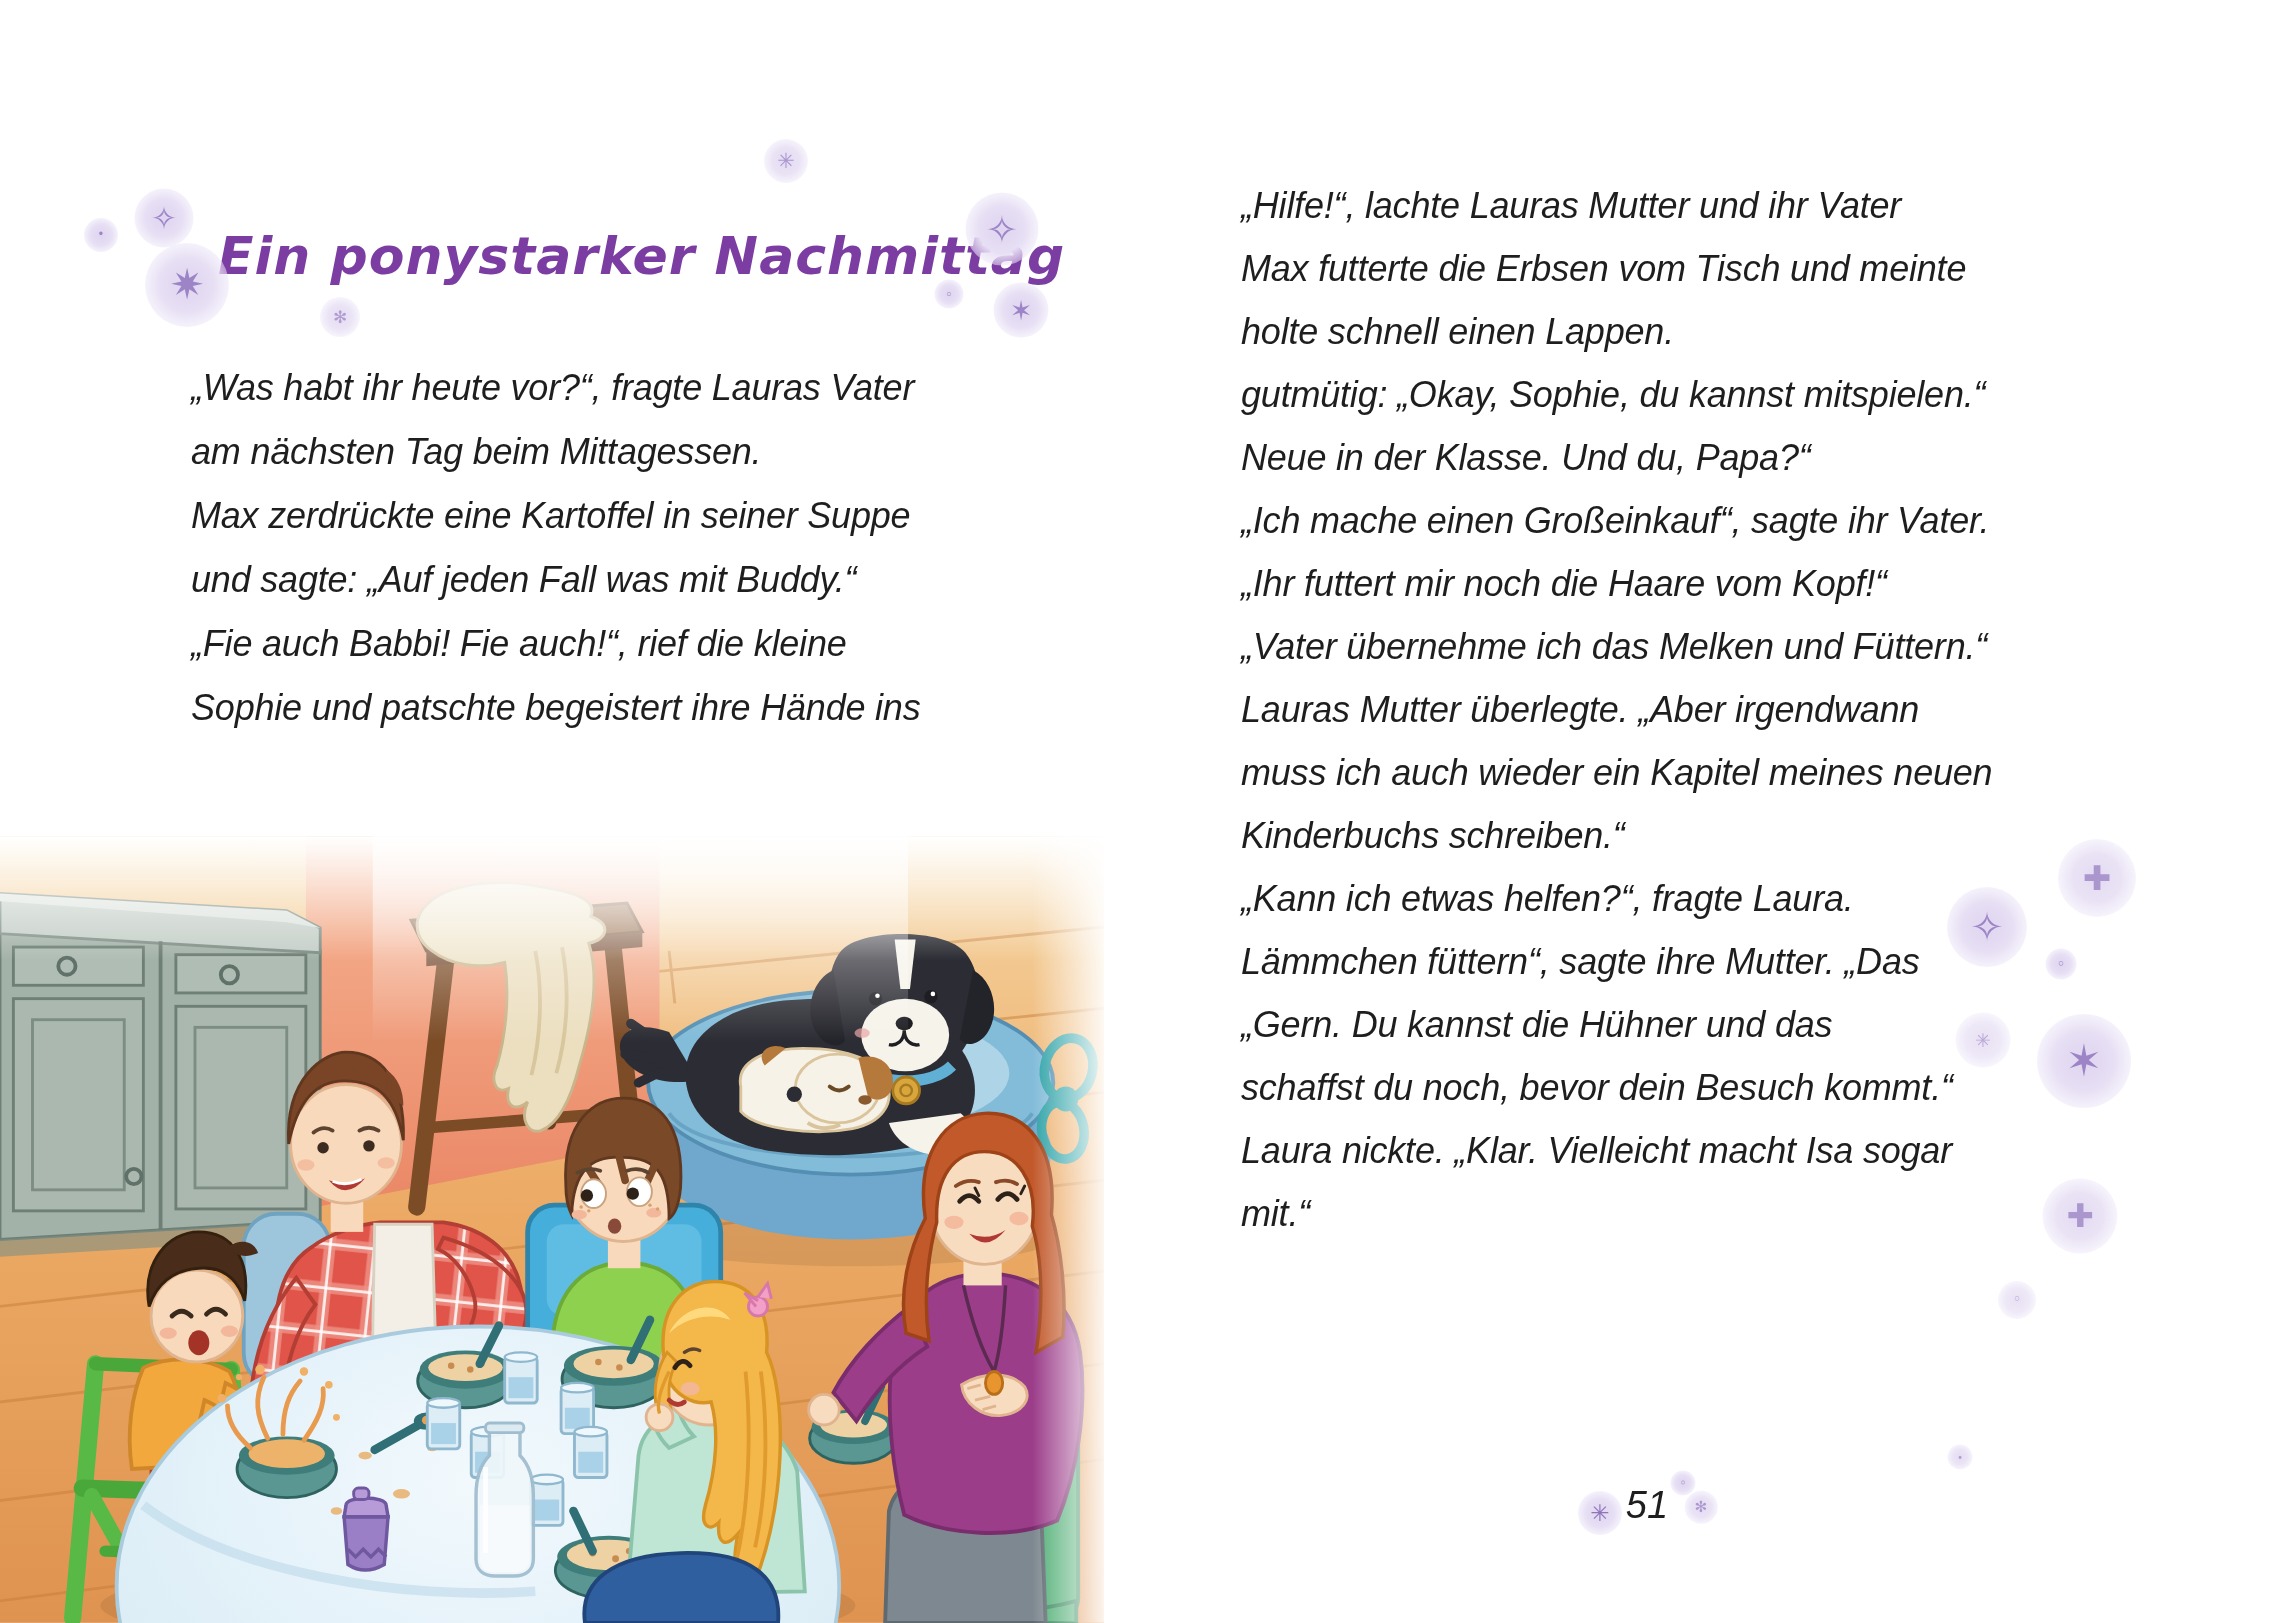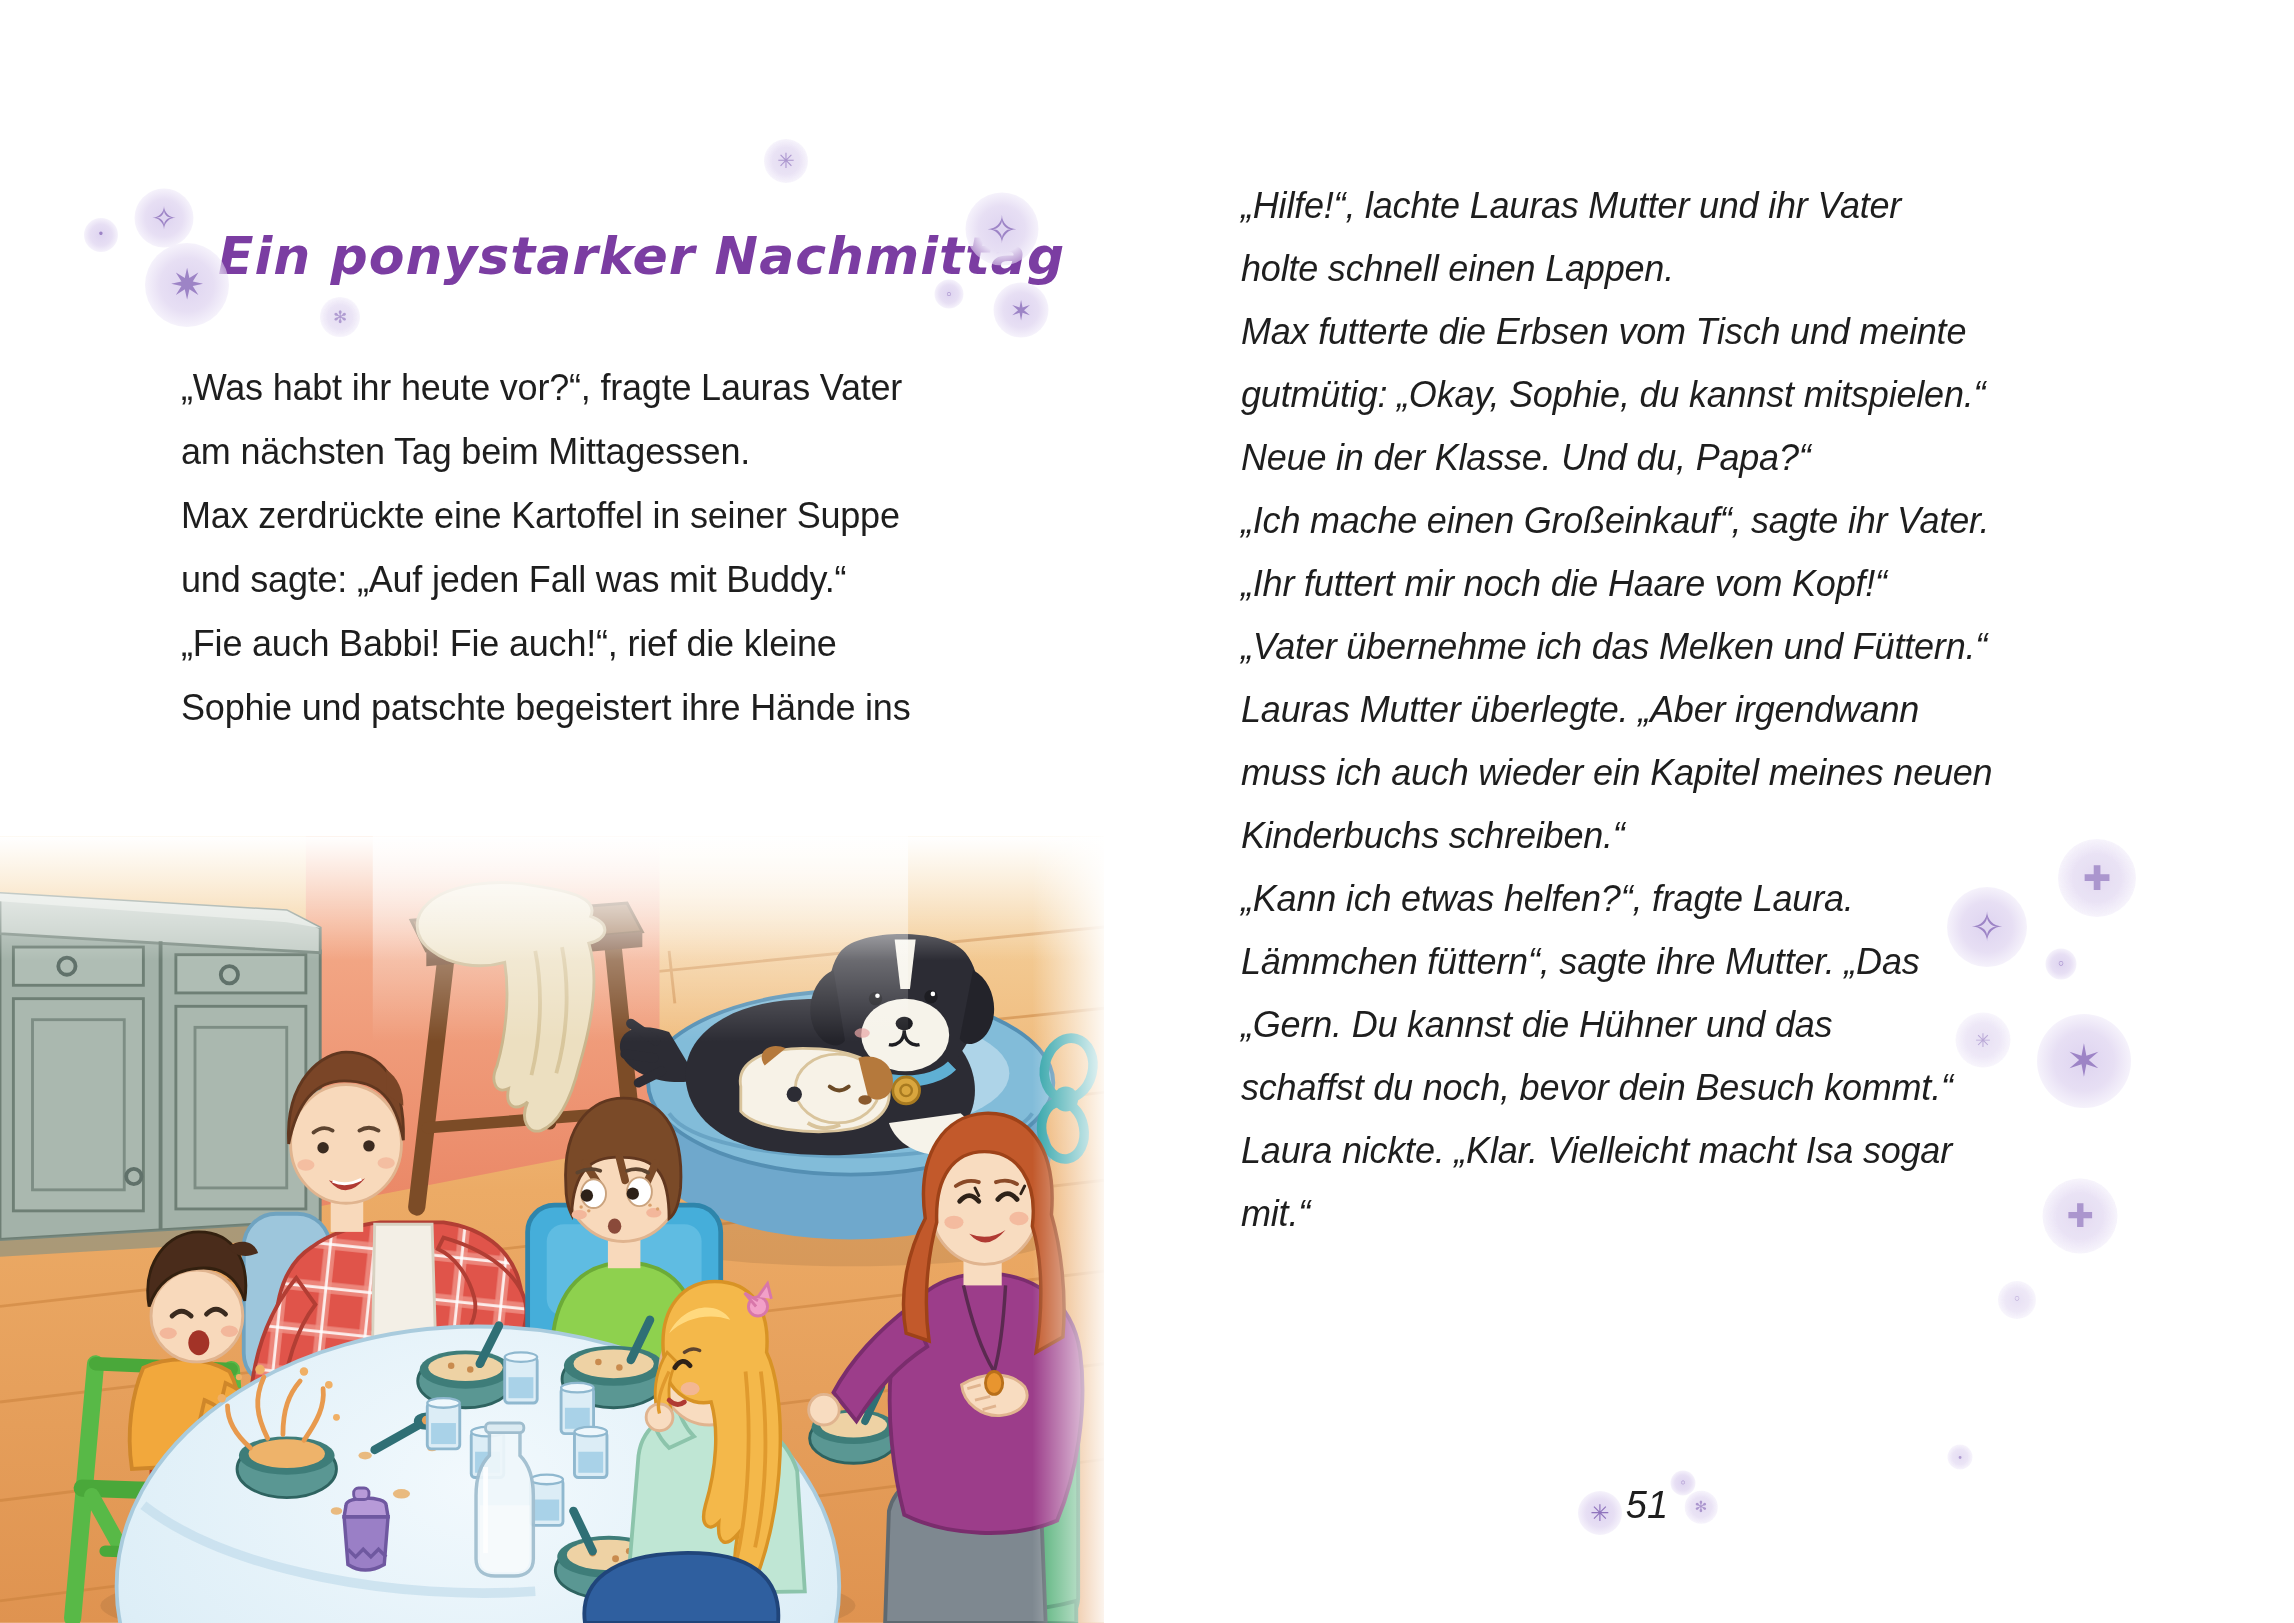--- a/index.html
+++ b/index.html
@@ -13,21 +13,21 @@
   .chapter-title{
     position:absolute;left:218px;top:191px;width:822px;
     font-family:"DejaVu Sans",sans-serif;font-style:italic;font-weight:bold;
     font-size:52px;letter-spacing:1px;color:#7b3da2;white-space:nowrap;
   }
   .textblock{position:absolute;}
   .textblock .line{
     height:64px;line-height:64px;font-size:36px;letter-spacing:-0.2px;
     white-space:nowrap;color:#1e1e1e;
   }
-  .tb-left{left:181px;top:356px;}
+  .tb-left{left:191px;top:356px;font-style:italic;}
   .tb-right{left:153px;top:174px;}
   .tb-right .line{height:63px;line-height:63px;}
   .pagenum{
     position:absolute;left:516px;top:1484px;width:86px;text-align:center;
     font-size:38px;color:#1e1e1e;
   }
   .sp{
     position:absolute;display:flex;align-items:center;justify-content:center;
     border-radius:50%;transform:translate(-50%,-50%);
     font-family:"DejaVu Sans",sans-serif;line-height:1;
@@ -472,22 +472,22 @@
       <rect x="0" y="0" width="1155" height="130" fill="url(#fadeTop)"></rect>
       <rect x="390" y="0" width="560" height="215" fill="url(#fadeTop)" opacity="0.75"></rect>
       <rect x="1080" y="0" width="75" height="823" fill="url(#fadeRight)" opacity="0.9"></rect>
     </svg>
   </div>
 
   <div class="page page-right">
 
     <div class="textblock tb-right">
       <div class="line">„Hilfe!“, lachte Lauras Mutter und ihr Vater</div>
+      <div class="line">Max futterte die Erbsen vom Tisch und meinte</div>
       <div class="line">holte schnell einen Lappen.</div>
-      <div class="line">Max futterte die Erbsen vom Tisch und meinte</div>
       <div class="line">gutmütig: „Okay, Sophie, du kannst mitspielen.“</div>
       <div class="line">Neue in der Klasse. Und du, Papa?“</div>
       <div class="line">„Ich mache einen Großeinkauf“, sagte ihr Vater.</div>
       <div class="line">„Ihr futtert mir noch die Haare vom Kopf!“</div>
       <div class="line">„Vater übernehme ich das Melken und Füttern.“</div>
       <div class="line">Lauras Mutter überlegte. „Aber irgendwann</div>
       <div class="line">muss ich auch wieder ein Kapitel meines neuen</div>
       <div class="line">Kinderbuchs schreiben.“</div>
       <div class="line">„Kann ich etwas helfen?“, fragte Laura.</div>
       <div class="line">Lämmchen füttern“, sagte ihre Mutter. „Das</div>

